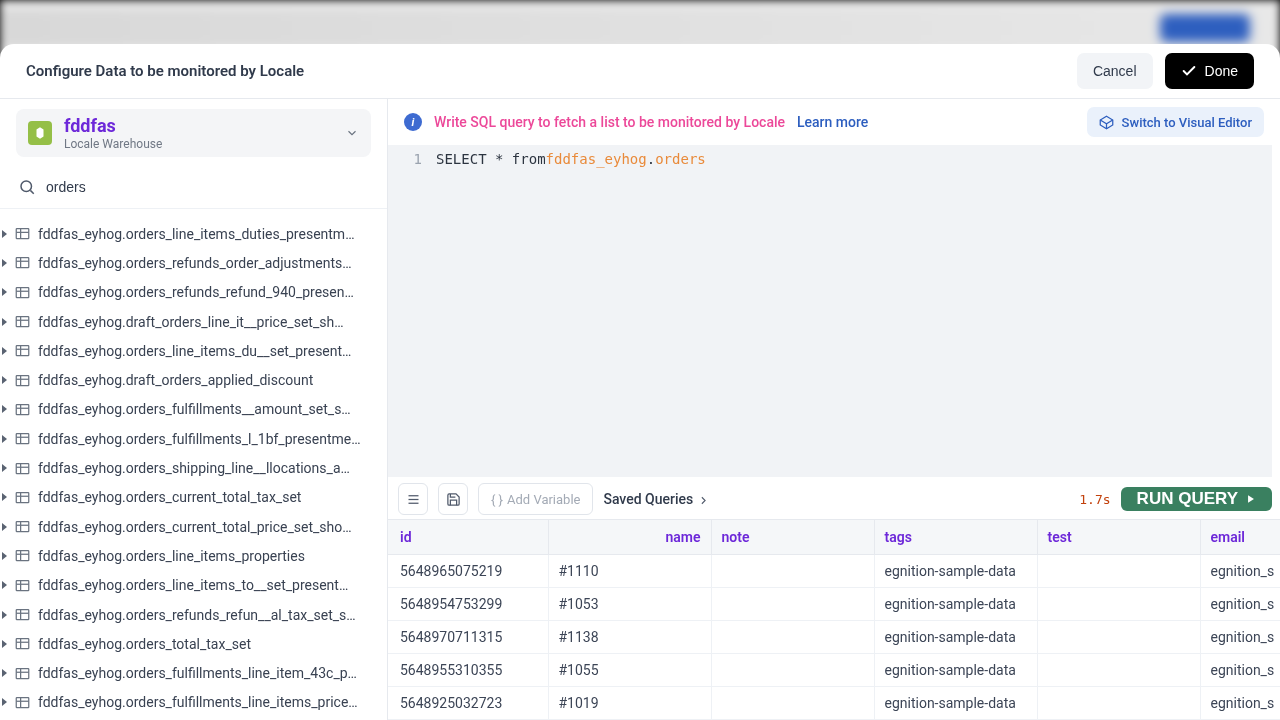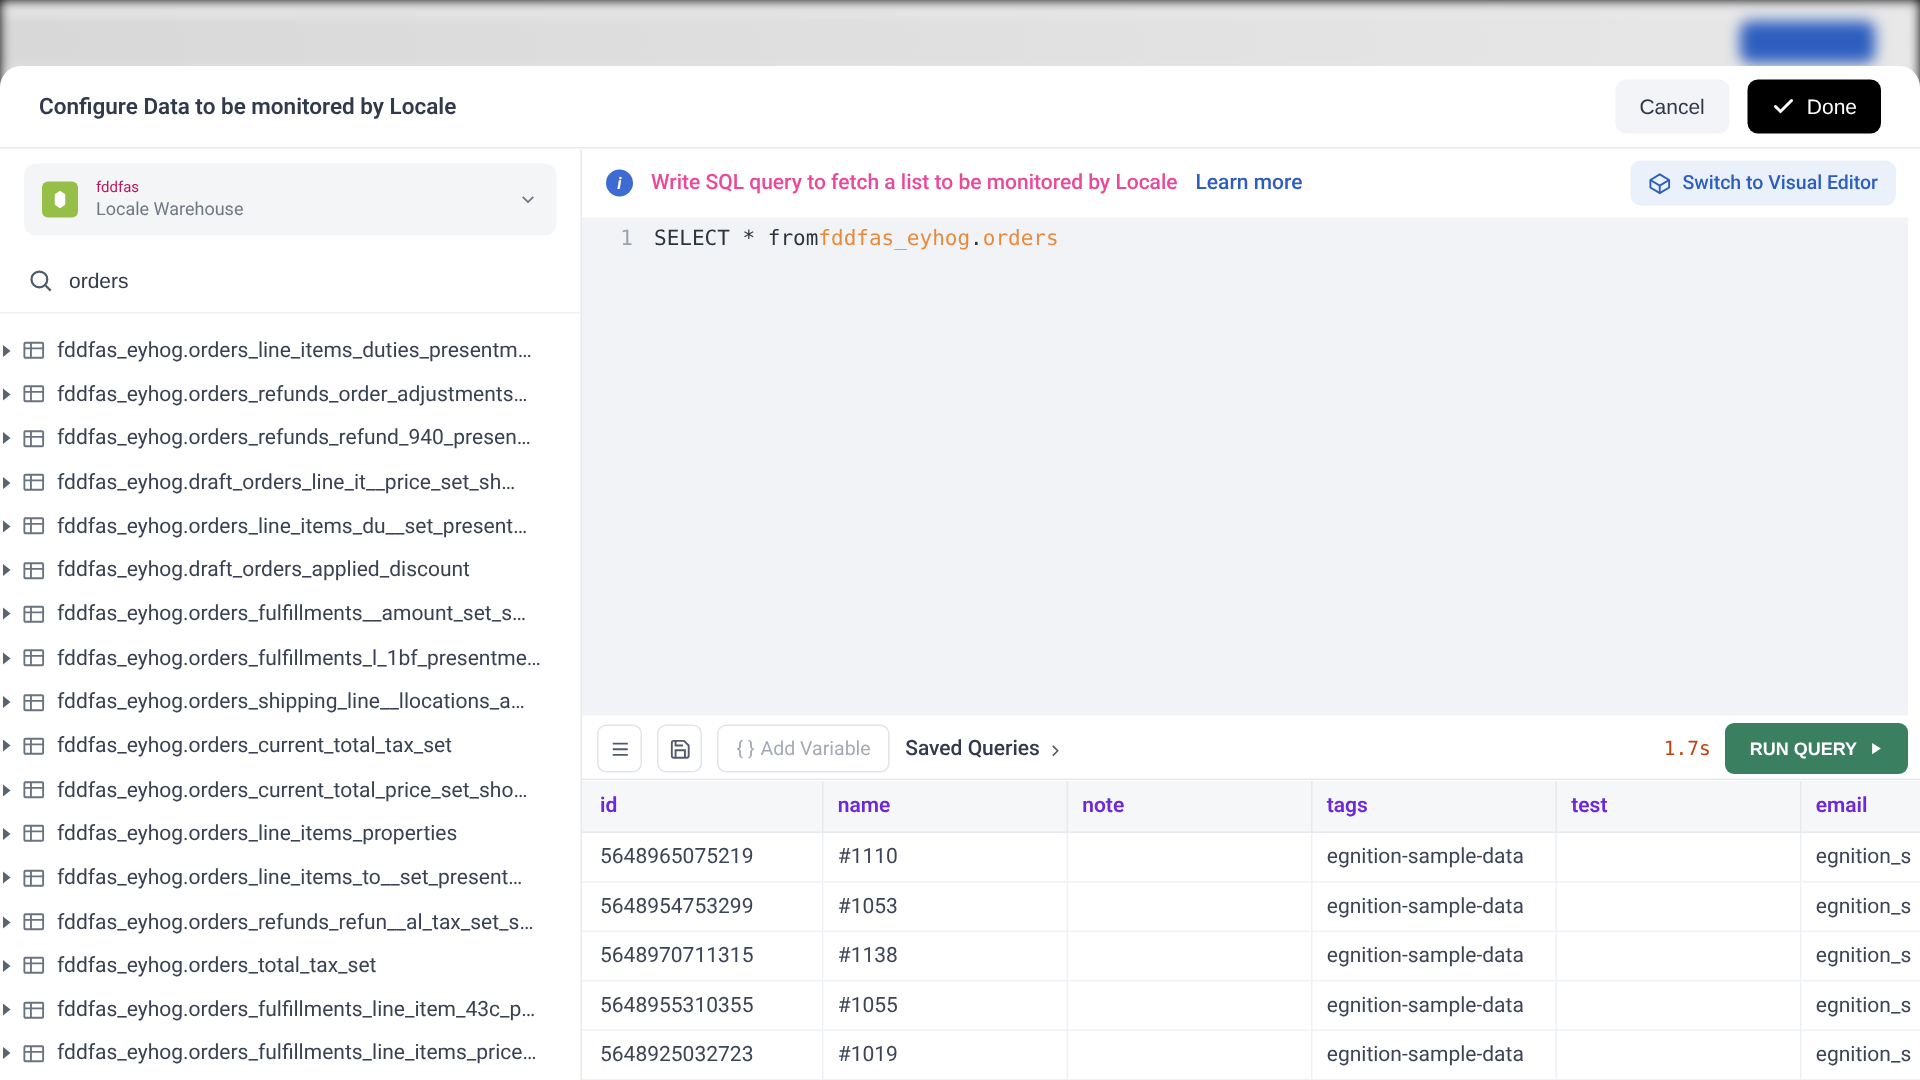--- a/index.html
+++ b/index.html
@@ -120,21 +120,21 @@
   justify-content: center;
   color: #fff;
   font-size: 13px;
 }
 .src-text {
   flex: 1;
   display: flex;
   flex-direction: column;
   line-height: 1.2;
 }
-.src-name { font-size: 10px; font-weight: 400; color: #be185d; }
+.src-name { font-size: 18px; font-weight: 700; color: #6d28d9; }
 .src-sub { font-size: 12px; color: #707885; }
 .search-row {
   height: 44px;
   display: flex;
   align-items: center;
   padding: 0 18px;
   gap: 10px;
   margin-top: 8px;
   border-bottom: 1px solid #eef1f5;
 }
@@ -289,27 +289,27 @@
   gap: 4px;
   cursor: pointer;
 }
 .timing {
   font-family: "SF Mono", Menlo, monospace;
   font-size: 13px;
   color: #c2410c;
   margin-left: 16px;
 }
 .run-btn {
-  height: 34px;
+  height: 24px;
   padding: 0 16px;
   background: #3a8060;
   color: #fff;
   border: none;
   border-radius: 6px;
-  font-size: 12px;
+  font-size: 17px;
   font-weight: 600;
   display: flex;
   align-items: center;
   gap: 8px;
   cursor: pointer;
 }
 .results {
   border-top: 1px solid #e6e9ee;
   overflow-x: auto;
 }
@@ -605,21 +605,21 @@
               <polygon points="5 3 19 12 5 21 5 3"></polygon>
             </svg>
         </button>
       </div>
 
       <div class="results">
         <table>
           <thead>
               <tr id="res-head">
                 <th style="min-width: 160px;">id</th>
-                <th style="min-width: 163px;">name</th>
+                <th style="min-width: 163px; text-align: right;">name</th>
                 <th style="min-width: 163px;">note</th>
                 <th style="min-width: 163px;">tags</th>
                 <th style="min-width: 163px;">test</th>
                 <th style="min-width: 100px;">email</th>
               </tr>
             </thead>
           <tbody id="res-body">
               <tr>
                 <td>5648965075219</td>
                 <td>#1110</td>

